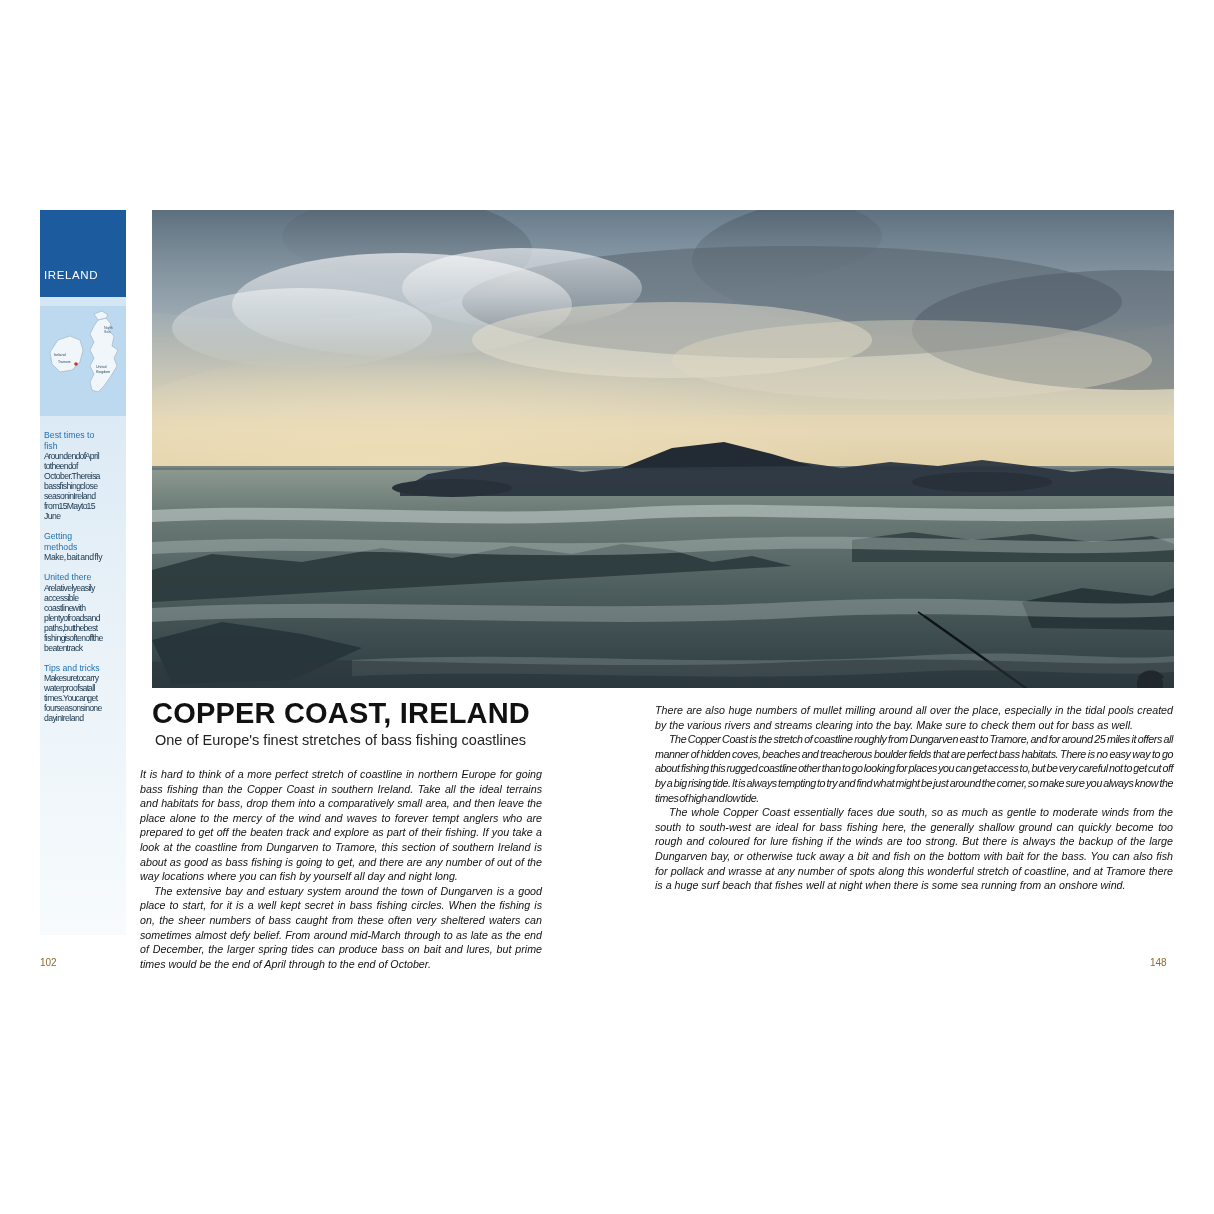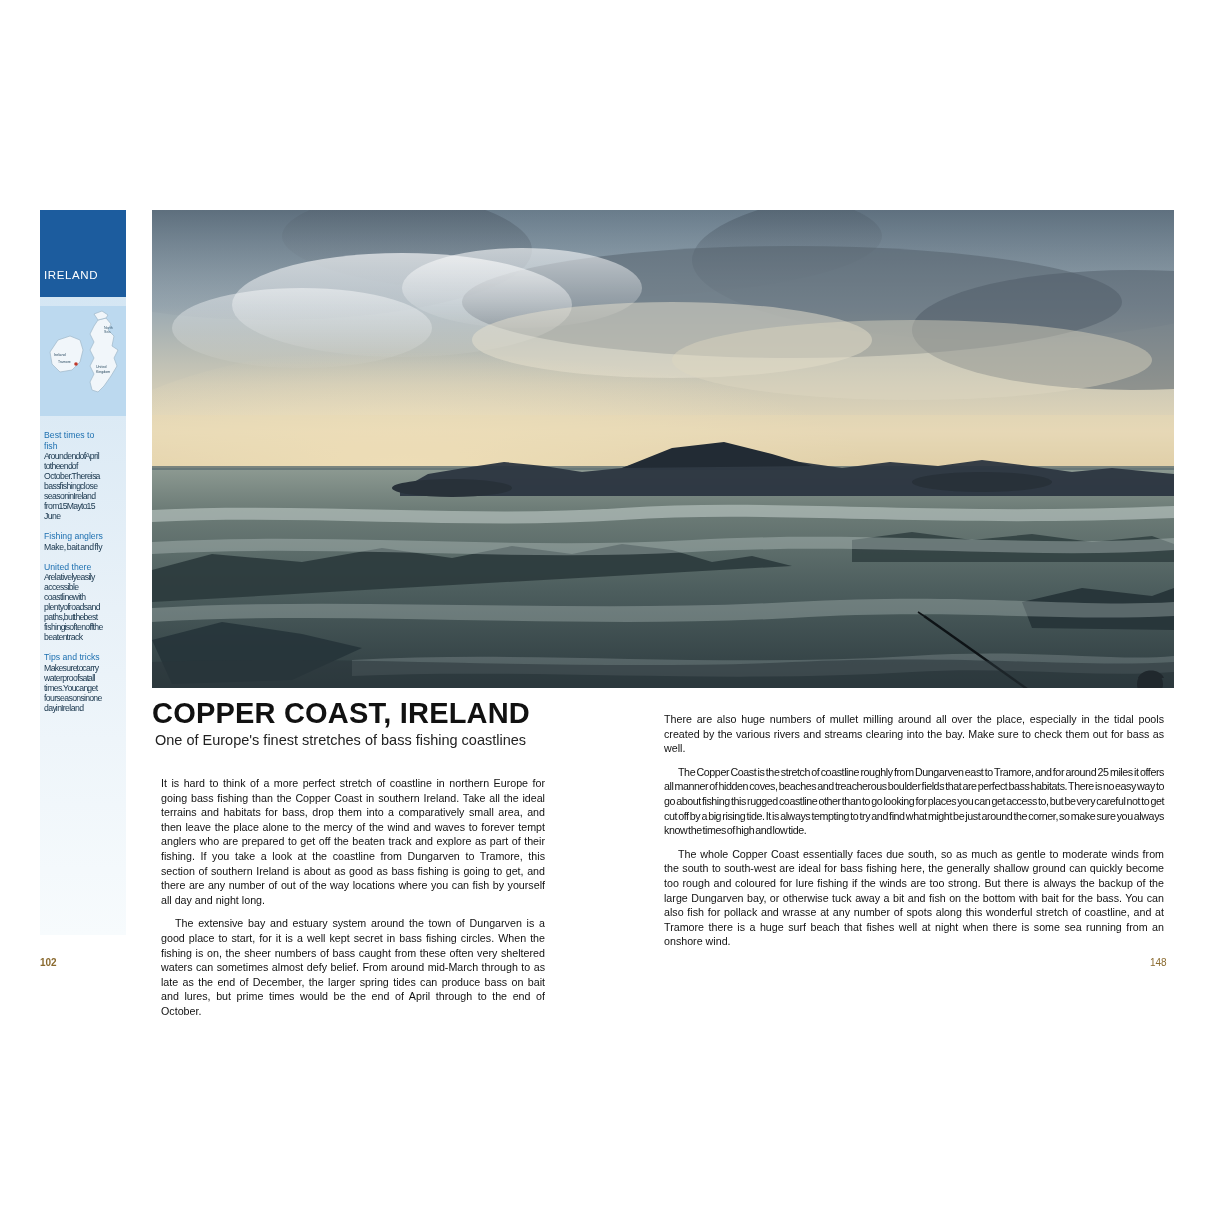--- a/index.html
+++ b/index.html
@@ -121,45 +121,45 @@
   }
 
   
   .col {
     position: absolute;
     font-size: 10.7px;
     line-height: 14.6px;
     color: #111;
     text-align: justify;
   }
-  .col p { margin: 9px; }
+  .col p { margin: 0; font-style: italic; }
   .col p + p { text-indent: 14px; }
 
   .col-left {
-    left: 152px;
+    left: 140px;
     top: 767px;
     width: 402px;
   }
   .col-right {
     left: 655px;
     top: 703px;
     width: 518px;
   }
   .col-right .squeeze {
     letter-spacing: -0.42px;
     word-spacing: -1.7px;
   }
 
   
   .folio {
     position: absolute;
     font-size: 10px;
     color: #8a6a2f;
   }
-  .folio-left { left: 40px; top: 957px; font-weight: bold; }
+  .folio-left { left: 40px; top: 957px; }
   .folio-right { left: 1150px; top: 957px; }
 </style>
 </head>
 <body>
 
 <div class="spread">
 
   <div class="sidebar"></div>
 
   <div class="sidebar-tab"></div>
@@ -182,21 +182,21 @@
       <text x="18" y="57" font-family="Liberation Sans, sans-serif" font-size="3.4" fill="#2a4a60">Tramore</text>
       <text x="56" y="62" font-family="Liberation Sans, sans-serif" font-size="3.6" fill="#2a4a60">United</text>
       <text x="56" y="67" font-family="Liberation Sans, sans-serif" font-size="3.6" fill="#2a4a60">Kingdom</text>
     </svg>
   </div>
 
   <div class="sidebar-info">
     <p class="info-head">Best times to fish</p>
     <p class="info-body tight">A round end of April to the end of October. There is a bass fishing close season in Ireland from 15 May to 15 June</p>
 
-    <p class="info-head">Fishing anglers</p>
+    <p class="info-head">Getting methods</p>
     <p class="info-body">Make, bait and fly</p>
 
     <p class="info-head">United there</p>
     <p class="info-body tight">A relatively easily accessible coastline with plenty of roads and paths, but the best fishing is often off the beaten track</p>
 
     <p class="info-head">Tips and tricks</p>
     <p class="info-body tight">Make sure to carry waterproofs at all times. You can get four seasons in one day in Ireland</p>
   </div>
 
   <div class="photo">

